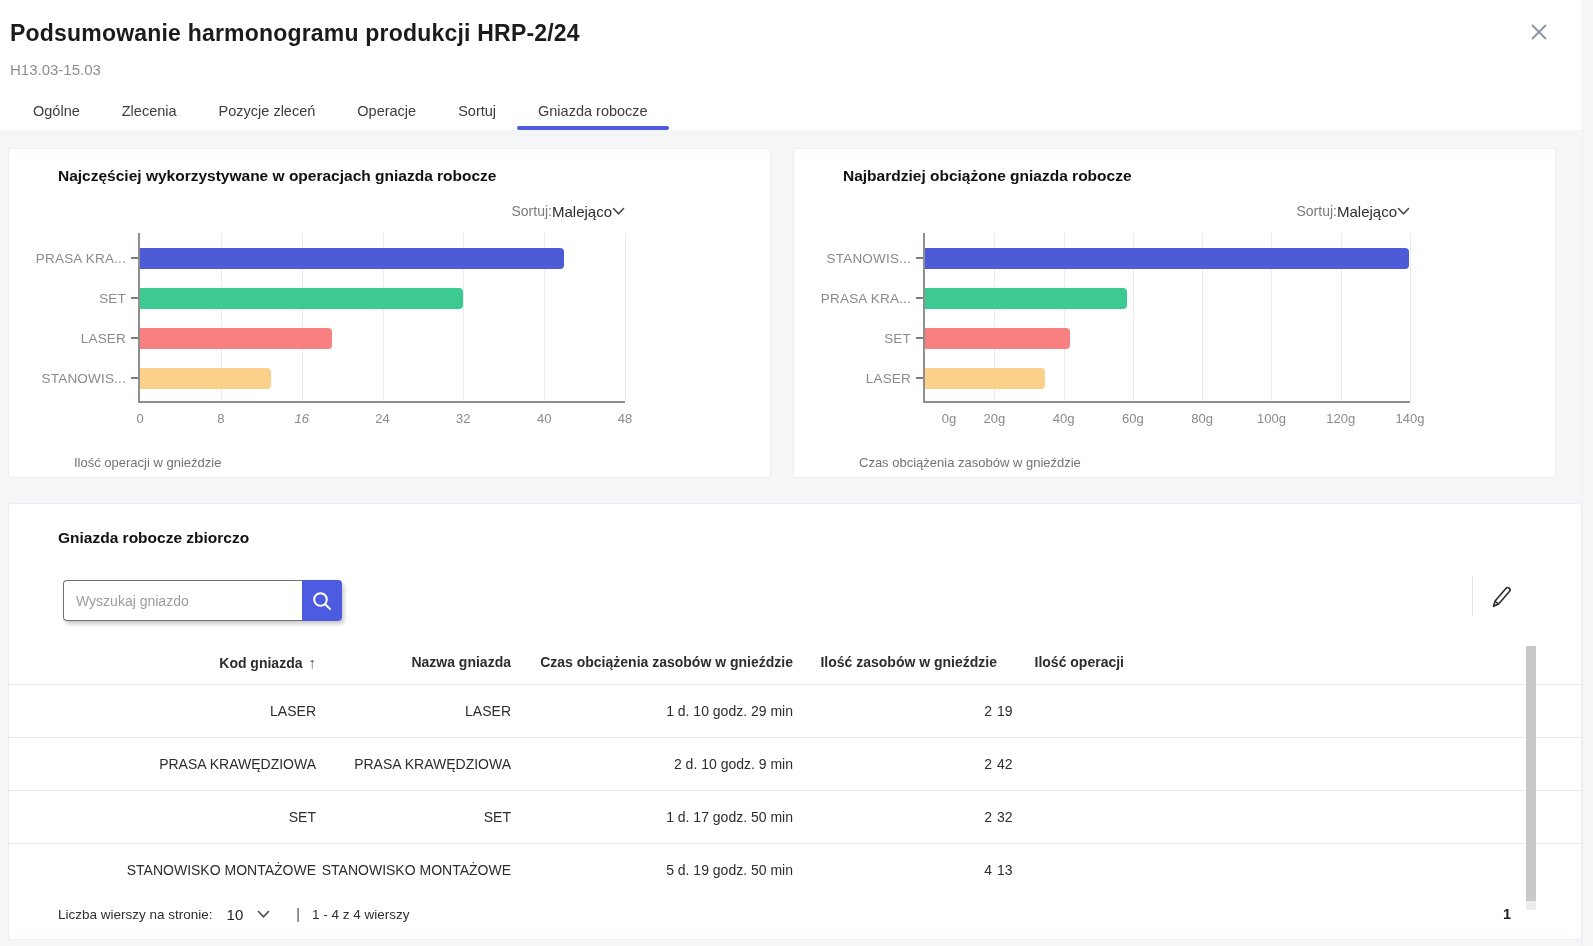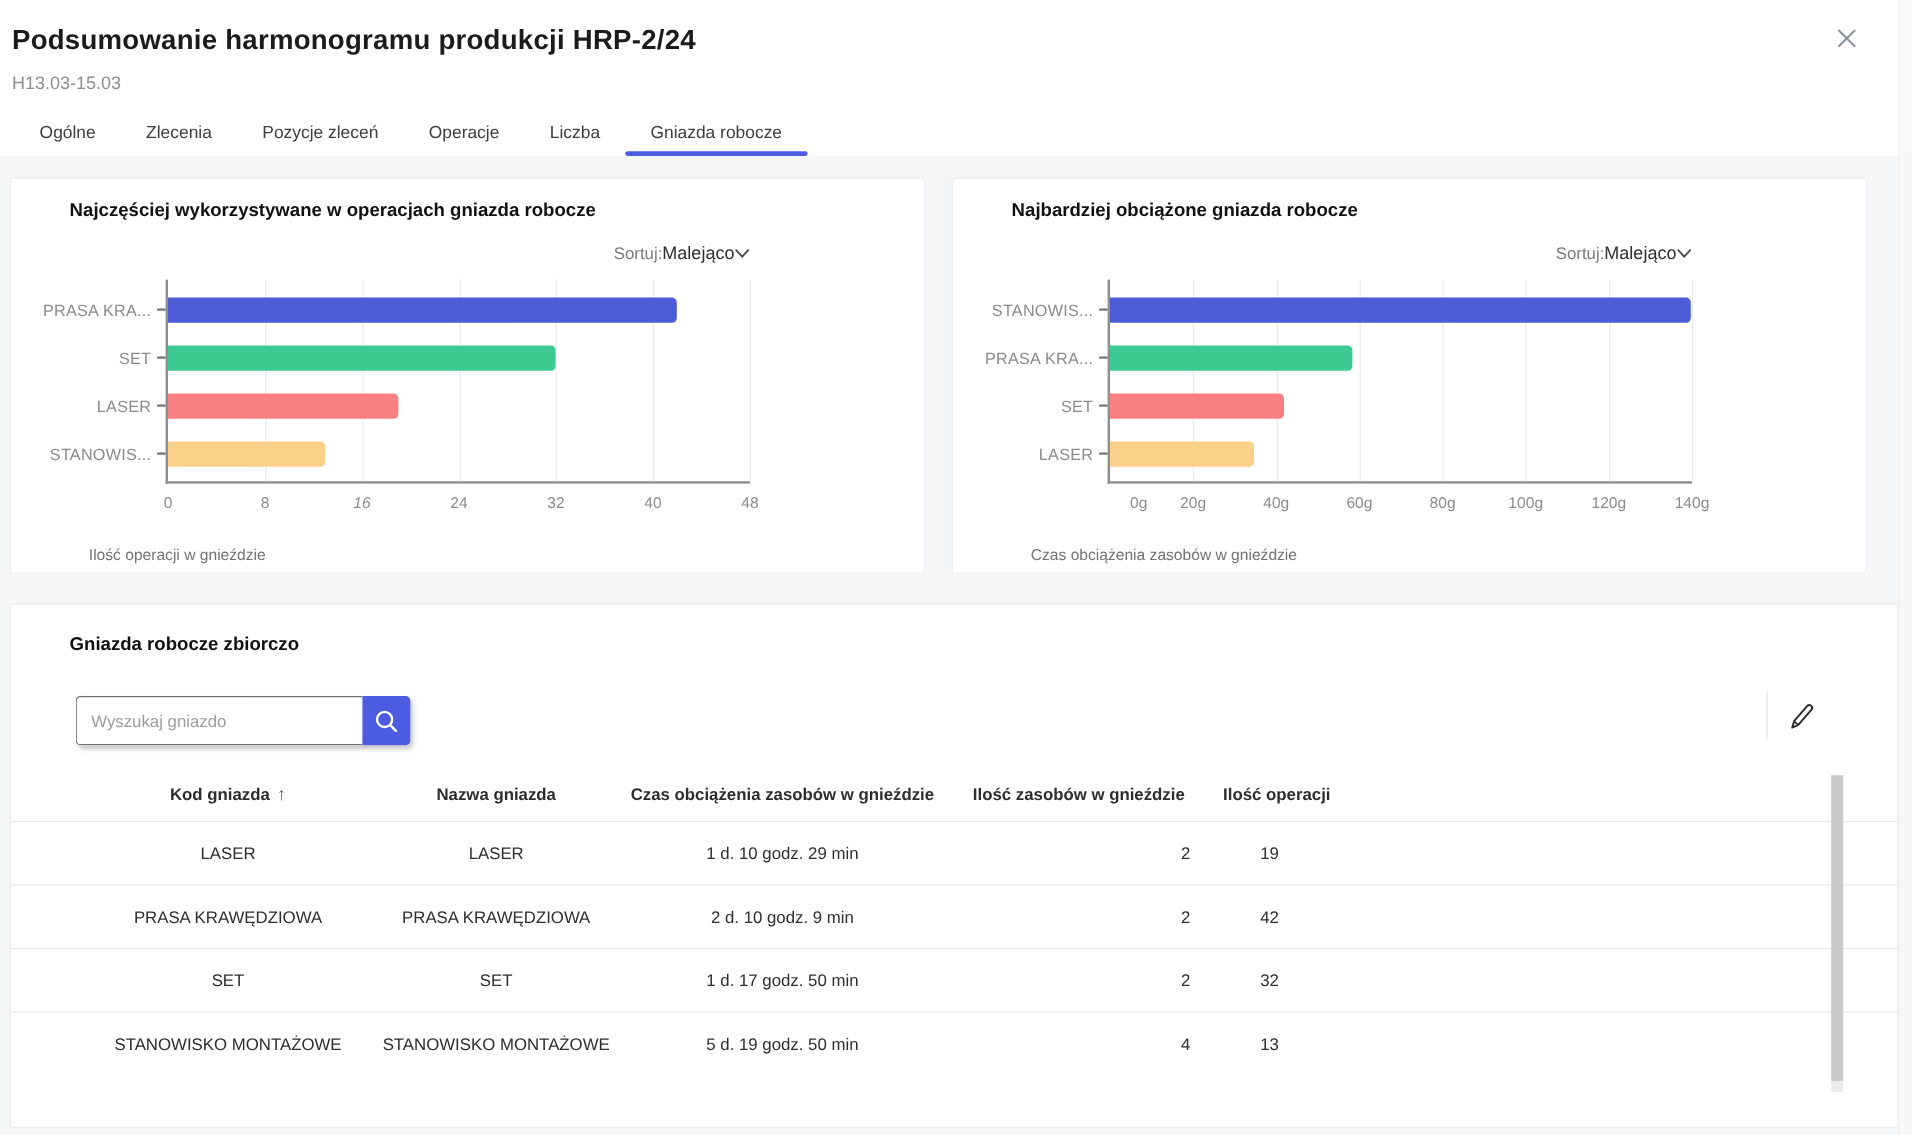--- a/index.html
+++ b/index.html
@@ -35,31 +35,31 @@
   .section-title{padding-left:49px;font-size:15.5px;font-weight:700;color:#111;}
   .search-row{margin:33px 0 0 54px;display:flex;}
   .search-group{display:flex;box-shadow:2px 3px 4px rgba(0,0,0,.22);border-radius:4px;}
   .search-input{width:214px;height:39px;border:1px solid #707070;border-right:none;border-radius:4px 0 0 4px;padding:0 12px;font-size:14px;color:#333;outline:none;background:#fff;}
   .search-input::placeholder{color:#9c9c9c;}
   .search-btn{width:40px;height:41px;background:var(--accent,#4c5be0);border:none;border-radius:0 4px 4px 0;display:flex;align-items:center;justify-content:center;cursor:pointer;padding:0;}
   .toolbar{position:absolute;top:72px;right:66px;display:flex;align-items:center;gap:12px;}
   .toolbar-divider{width:1px;height:40px;background:#e2e2e6;}
   .edit-btn{width:30px;height:30px;display:flex;align-items:center;justify-content:center;cursor:pointer;}
   table{margin-top:19px;border-collapse:collapse;table-layout:fixed;width:1519px;}
-  th,td{font-size:14px;color:#2d2d2d;text-align:center;height:52px;border-bottom:1px solid #e8e8f0;padding:0;white-space:nowrap;overflow:hidden;}
+  th,td{font-size:14px;color:#2d2d2d;text-align:right;height:52px;border-bottom:1px solid #e8e8f0;padding:0;white-space:nowrap;overflow:hidden;}
   th{font-weight:700;height:44px;}
   .c0{width:252px;padding-left:55px;}
   .c1{width:195px;}
   .c2{width:282px;}
   .c3{width:196px;}
   .c4{width:120px;}
   .c5{width:474px;border-bottom:1px solid #e8e8f0;}
   th.c3{padding-left:8px;margin-left:12px;} th.c4{padding-left:7px;}
   td.c3{text-align:right;padding-right:5px;}
-  td.c4{text-align:center;padding-right:5px;}
+  td.c4{text-align:left;padding-right:5px;}
   tr:last-child td{border-bottom:none;}
   .sort-arrow{font-weight:400;font-size:15px;color:#555;margin-left:6px;}
   .vscroll-thumb{position:absolute;right:45px;top:142px;width:10px;height:255px;background:#c9c9c9;}
   .vscroll-tail{position:absolute;right:45px;top:397px;width:10px;height:9px;background:#ececec;}
   .table-footer{position:absolute;left:49px;right:70px;top:394px;height:32px;display:flex;align-items:center;justify-content:space-between;}
   .footer-left{display:flex;align-items:center;font-size:13.5px;color:#2f2f2f;}
   .rows-select{display:flex;align-items:center;gap:14px;margin-left:14px;cursor:pointer;}
   .rows-value{font-size:15px;color:#222;}
   .footer-divider{color:#444;margin:0 12px 0 26px;font-size:14px;}
   .page-num{font-weight:700;font-size:14.5px;color:#1d1d1d;}
@@ -77,21 +77,21 @@
           <line x1="4" y1="4" x2="18" y2="18" stroke="#8b96a1" stroke-width="1.8"></line>
           <line x1="18" y1="4" x2="4" y2="18" stroke="#8b96a1" stroke-width="1.8"></line>
         </svg>
     </div>
     <div class="page-subtitle">H13.03-15.03</div>
     <div class="tabs">
         <div class="tab">Ogólne</div>
         <div class="tab">Zlecenia</div>
         <div class="tab">Pozycje zleceń</div>
         <div class="tab">Operacje</div>
-        <div class="tab">Liczba</div>
+        <div class="tab">Sortuj</div>
         <div class="tab active">Gniazda robocze</div>
       </div>
   </div>
 
   <div class="content">
     <div class="cards-row">
 
       <div class="card chart-card">
         <div class="card-title">Najczęściej wykorzystywane w operacjach gniazda robocze</div>
         <div class="sort-row">
@@ -280,17 +280,31 @@
               <td class="c3">4</td>
               <td class="c4">13</td>
               <td class="c5"></td>
             </tr>
           </tbody>
       </table>
 
       <div class="vscroll-thumb"></div>
       <div class="vscroll-tail"></div>
 
+      <div class="table-footer">
+        <div class="footer-left">
+          <span>Liczba wierszy na stronie:</span>
+          <span class="rows-select">
+            <span class="rows-value">10</span>
+            <svg width="13" height="9" viewBox="0 0 13 9">
+                <polyline points="1.5,1.5 6.5,6.8 11.5,1.5" fill="none" stroke="#4a4a4a" stroke-width="1.6" stroke-linecap="round"></polyline>
+              </svg>
+          </span>
+          <span class="footer-divider">|</span>
+          <span>1 - 4 z 4 wierszy</span>
+        </div>
+        <span class="page-num">1</span>
+      </div>
     </div>
   </div>
 
   <div class="page-scroll-strip"></div>
 </div>
 
 </body></html>

